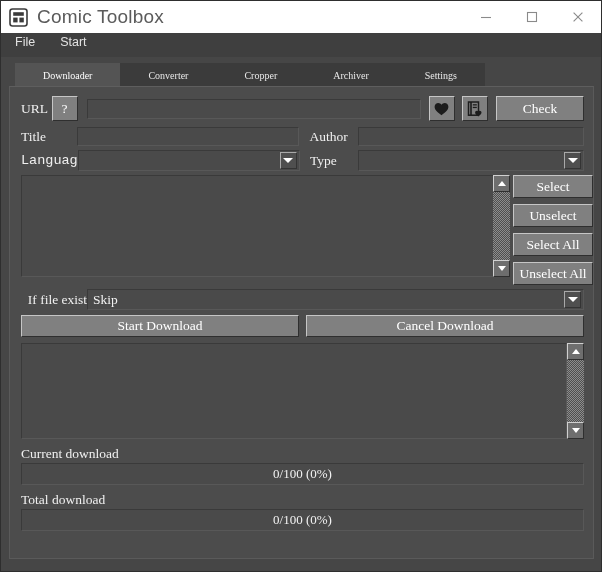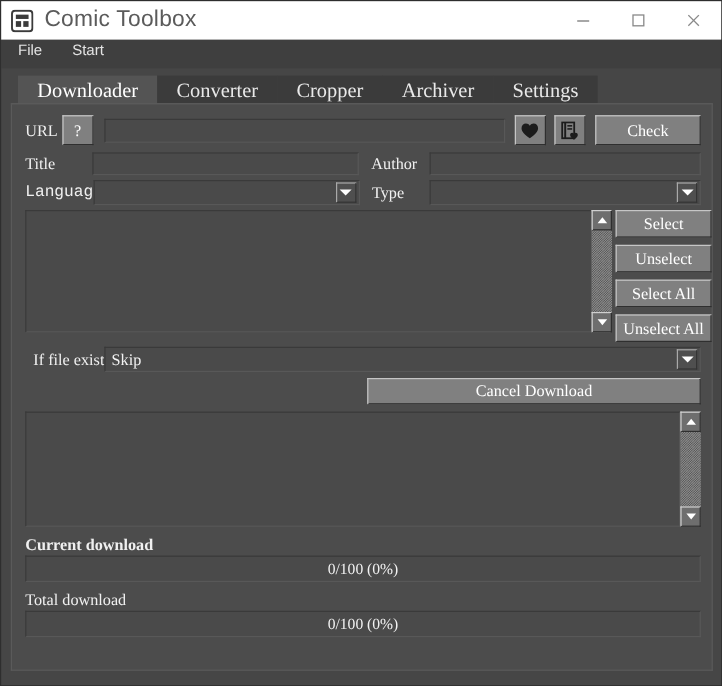--- a/index.html
+++ b/index.html
@@ -86,22 +86,22 @@
   #tabstrip {
     position: relative;
     height: 26px;
     margin: 5px 0 0 14px;
     display: flex;
     align-items: flex-end;
   }
   .tab {
     height: 25px;
     line-height: 25px;
-    padding: 0 16px;
-    font-size: 17px;
+    padding: 0 28px;
+    font-size: 10px;
     color: #e9e9e9;
     background: #3b3b3b;
     cursor: default;
     white-space: nowrap;
   }
   .tab.active {
     background: #545454;
     color: #ffffff;
   }
 
@@ -379,33 +379,34 @@
     <div class="row" style="left:11px; top:202px; width:563px; height:21px;">
       <div class="lbl" style="width:66px;text-align:right;">If file exist</div>
       <div class="combo" style="width:497px; height:21px;">
         <span class="combo-text">Skip</span>
         <span class="combo-arrow">
             <i class="tri-down"></i>
           </span>
       </div>
     </div>
 
+    <div class="btn" style="position:absolute; left:11px; top:228px; width:278px; height:22px;">Start Download</div>
     <div class="btn" style="position:absolute; left:296px; top:228px; width:278px; height:22px;">Cancel Download</div>
 
     <div class="field" style="position:absolute; left:11px; top:256px; width:546px; height:96px;"></div>
     <div class="scrollbar" style="left:557px; top:256px; height:96px;">
       <div class="sb-btn">
           <i class="sb-up"></i>
         </div>
       <div class="sb-btn">
           <i class="sb-down"></i>
         </div>
     </div>
 
-    <div class="lbl" style="position:absolute; left:11px; top:360px;font-weight:bold;">Current download</div>
+    <div class="lbl" style="position:absolute; left:11px; top:360px;">Current download</div>
     <div class="progress" style="left:11px; top:376px; width:563px; height:22px;">
       <span>0/100 (0%)</span>
     </div>
 
     <div class="lbl" style="position:absolute; left:11px; top:406px;">Total download</div>
     <div class="progress" style="left:11px; top:422px; width:563px; height:22px;">
       <span>0/100 (0%)</span>
     </div>
 
   </div>

